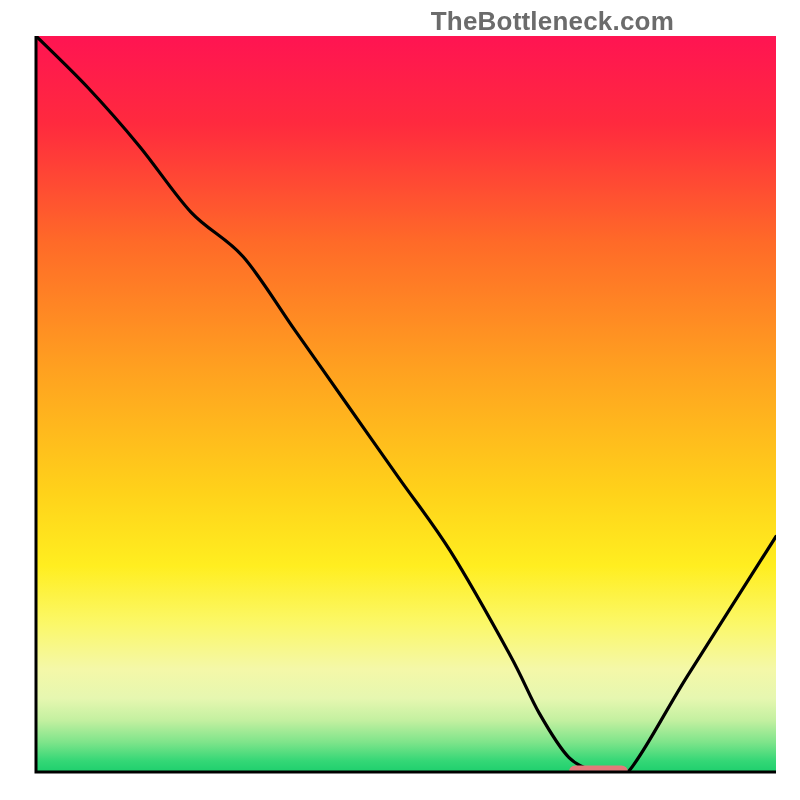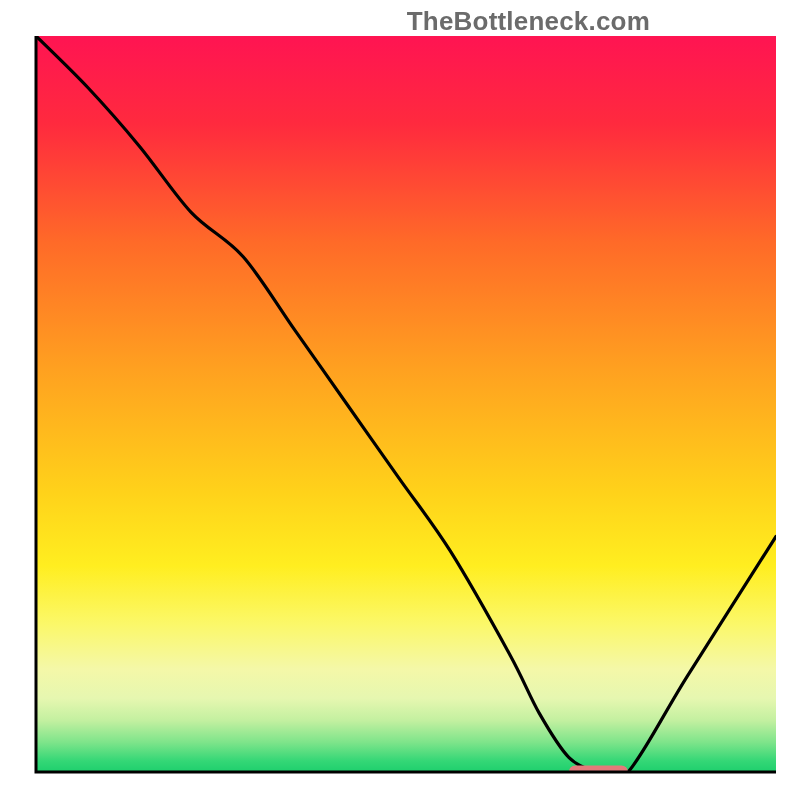--- a/index.html
+++ b/index.html
@@ -8,20 +8,21 @@
     width: 800px;
     height: 800px;
     background: #ffffff;
     font-family: Arial, Helvetica, sans-serif;
     overflow: hidden;
   }
   .container {
     position: relative;
     width: 664px;
     height: 800px;
+    padding-left: 24px;
   }
   .watermark {
     position: absolute;
     top: 6px;
     right: 14px;
     font-size: 26px;
     font-weight: 600;
     color: #6b6b6b;
     letter-spacing: 0.2px;
   }

